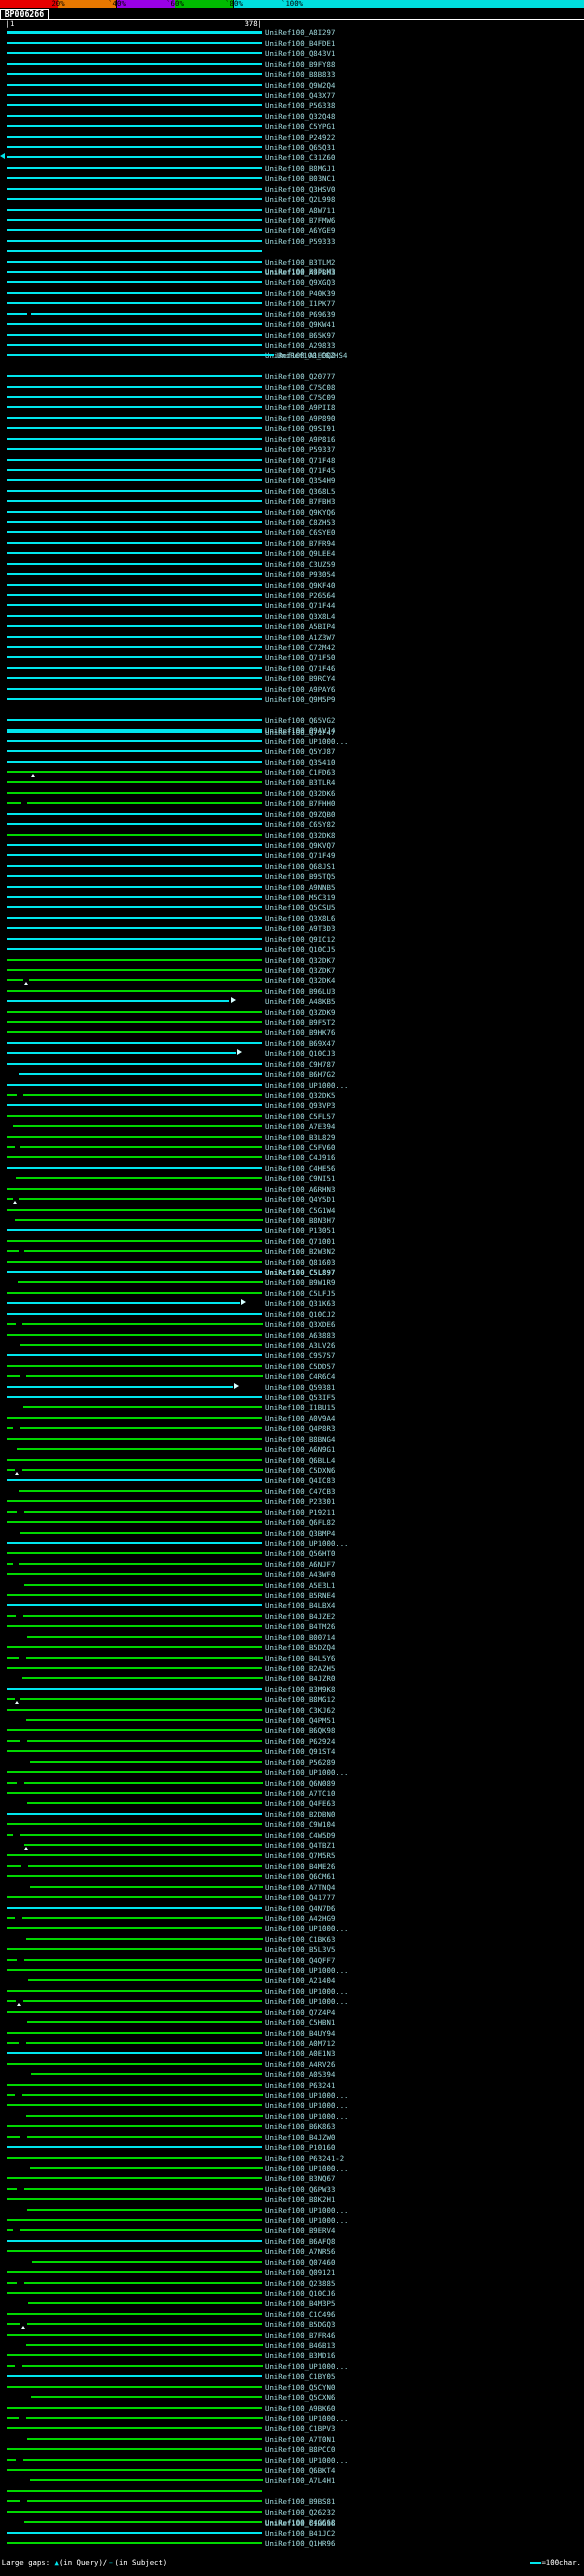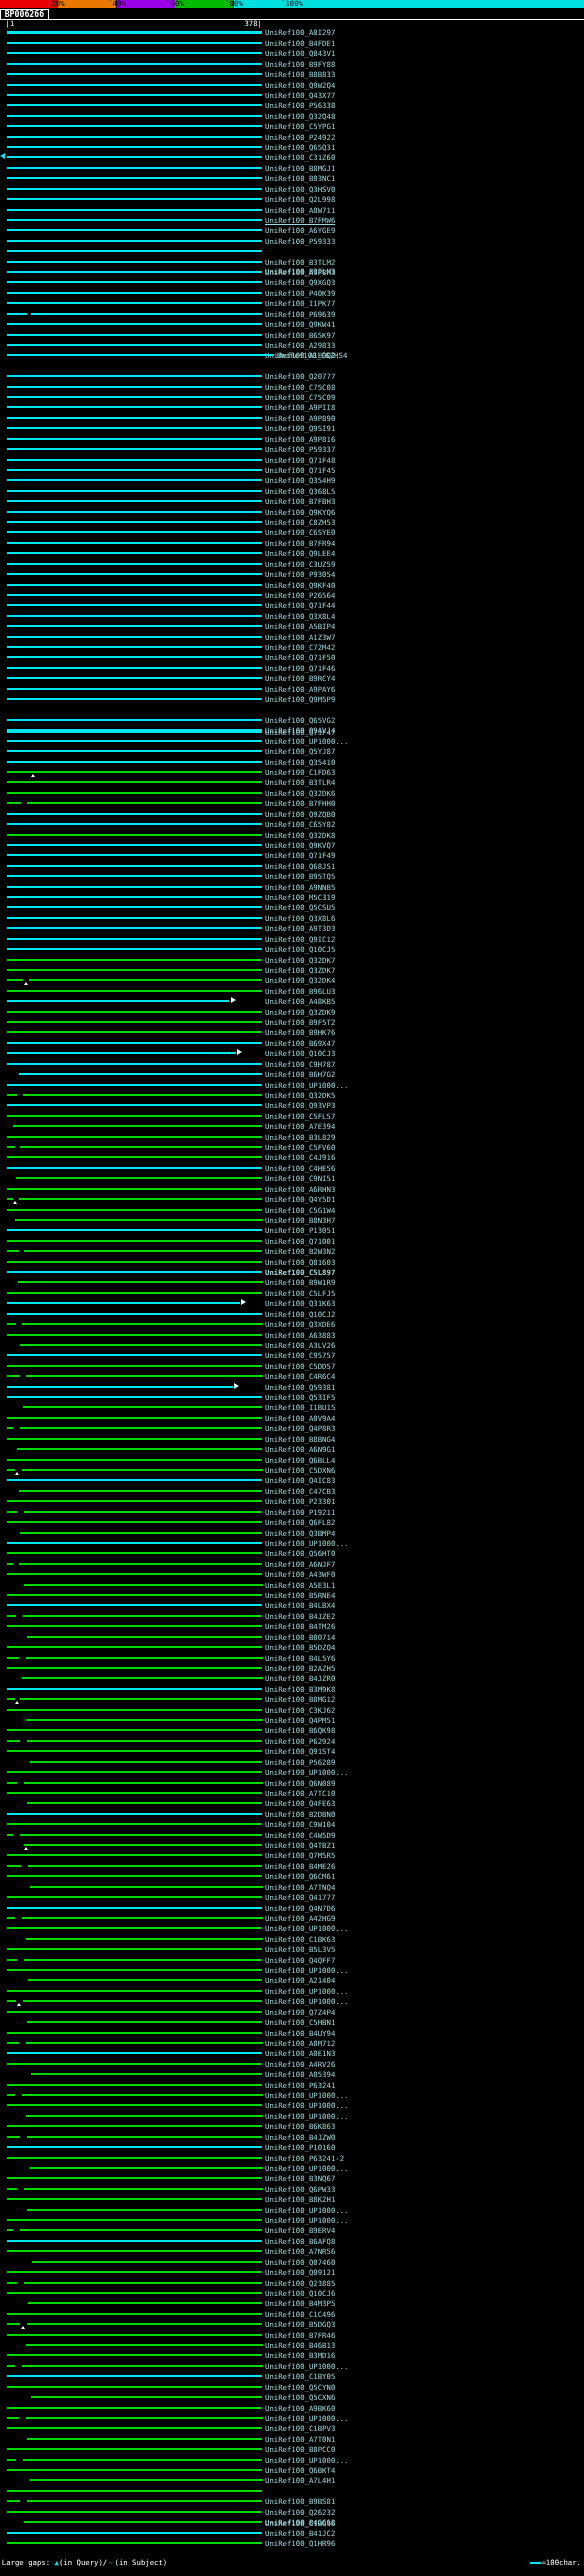--- a/index.html
+++ b/index.html
@@ -120,21 +120,21 @@
     <div class="row" style="top: 194px;">
       <div class="bar" style="left: 7.3px; width: 255px; background: rgb(0, 230, 238);"></div>
       <div class="lbl" style="color: rgb(159, 216, 220);">UniRef100_Q2L998</div>
     </div>
     <div class="row" style="top: 205px;">
       <div class="bar" style="left: 7.3px; width: 255px; background: rgb(0, 230, 238);"></div>
       <div class="lbl" style="color: rgb(159, 216, 220);">UniRef100_A8W711</div>
     </div>
     <div class="row" style="top: 215px;">
       <div class="bar" style="left: 7.3px; width: 255px; background: rgb(0, 230, 238);"></div>
-      <div class="lbl" style="color: rgb(159, 216, 220); text-decoration: underline;">UniRef100_B7FMW6</div>
+      <div class="lbl" style="color: rgb(159, 216, 220);">UniRef100_B7FMW6</div>
     </div>
     <div class="row" style="top: 225px;">
       <div class="bar" style="left: 7.3px; width: 255px; background: rgb(0, 230, 238);"></div>
       <div class="lbl" style="color: rgb(159, 216, 220);">UniRef100_A6YGE9</div>
     </div>
     <div class="row" style="top: 236px;">
       <div class="bar" style="left: 7.3px; width: 255px; background: rgb(0, 230, 238);"></div>
       <div class="lbl" style="color: rgb(159, 216, 220);">UniRef100_P59333</div>
     </div>
     <div class="row" style="top: 246px;">

